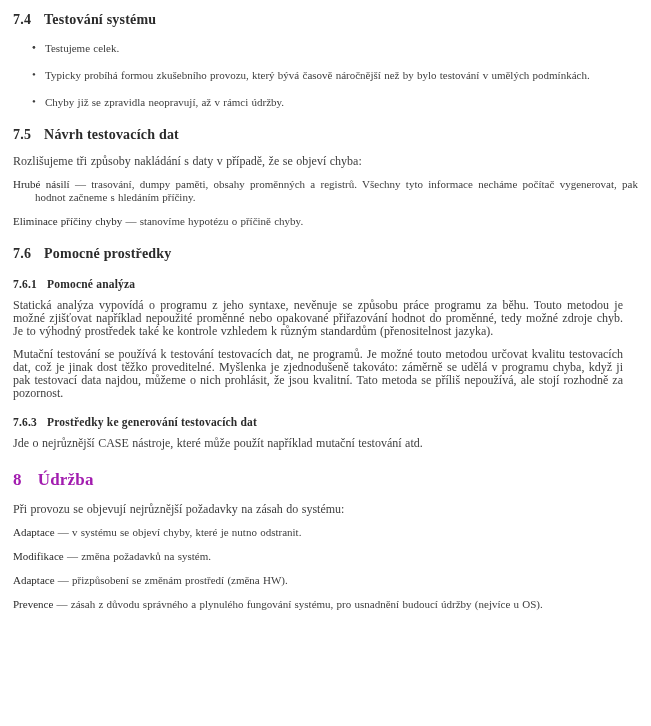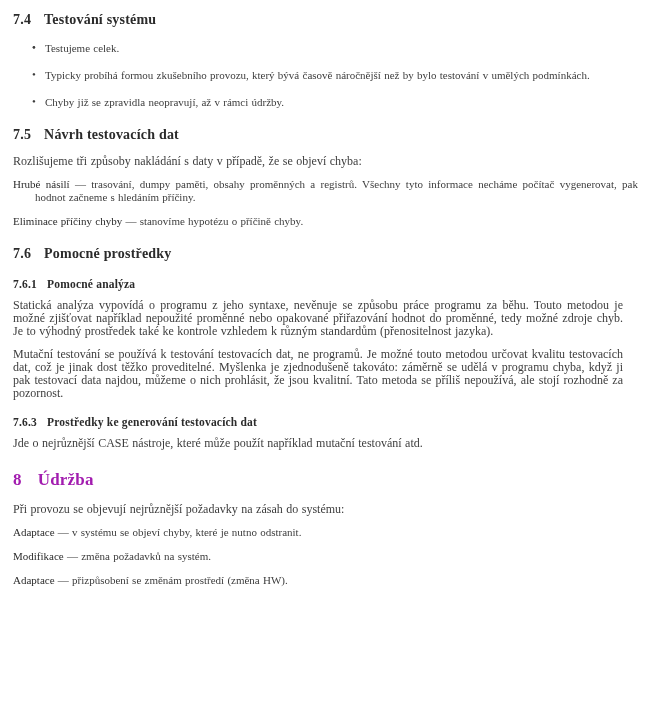--- a/index.html
+++ b/index.html
@@ -143,14 +143,18 @@
     <span>— v systému se objeví chyby, které je nutno odstranit.</span>
   </div>
   <div class="def">
     <span class="term">Modifikace</span>
     <span>— změna požadavků na systém.</span>
   </div>
   <div class="def">
     <span class="term">Adaptace</span>
     <span>— přizpůsobení se změnám prostředí (změna HW).</span>
   </div>
+  <div class="def">
+    <span class="term">Prevence</span>
+    <span>— zásah z důvodu správného a plynulého fungování systému, pro usnadnění budoucí údržby (nejvíce u OS).</span>
+  </div>
 
 </div>
 
 </body></html>

